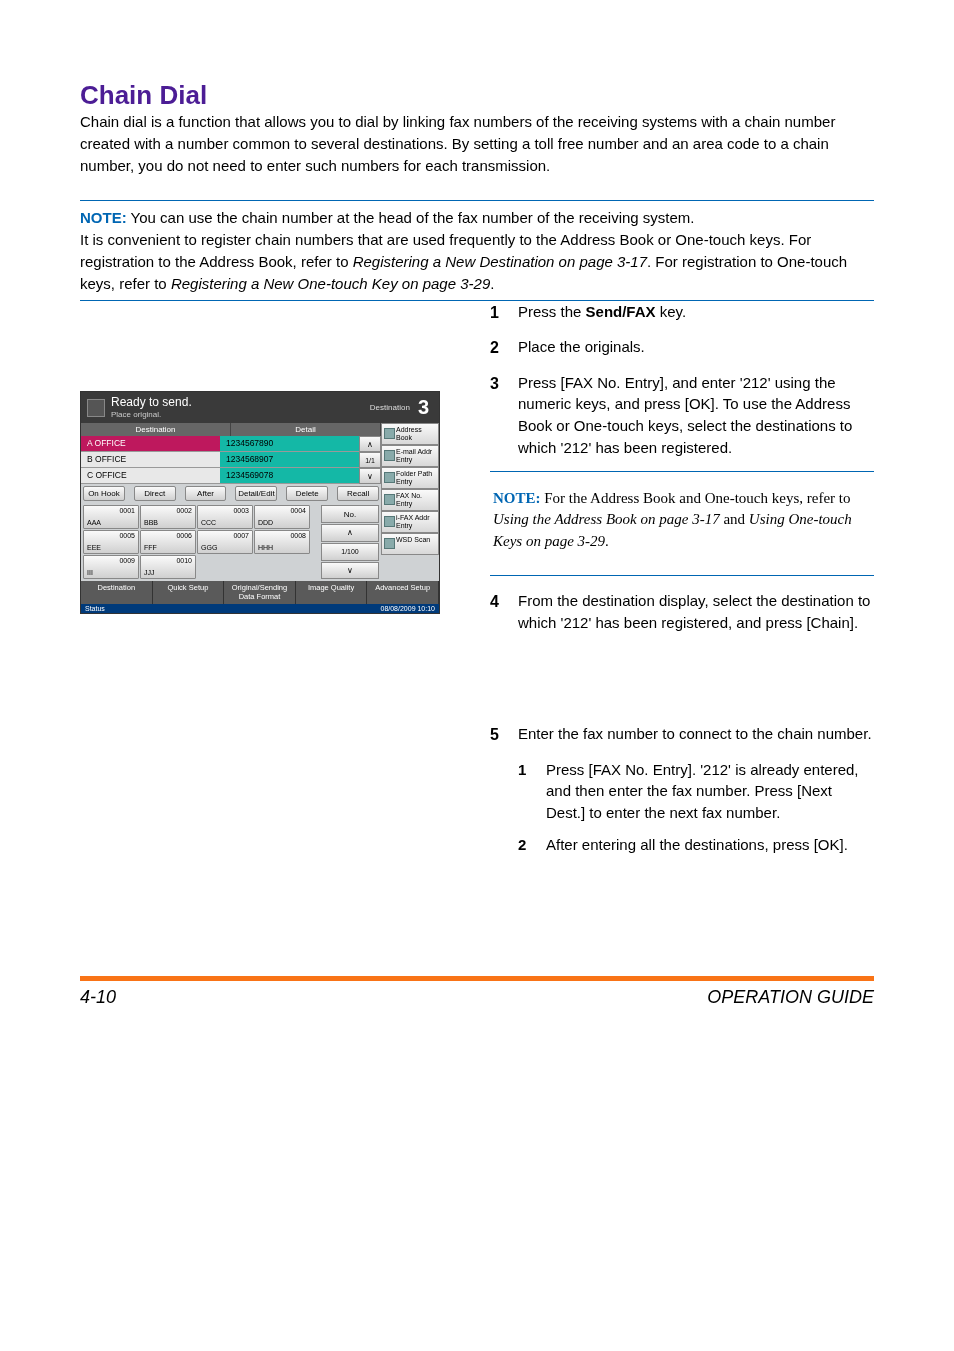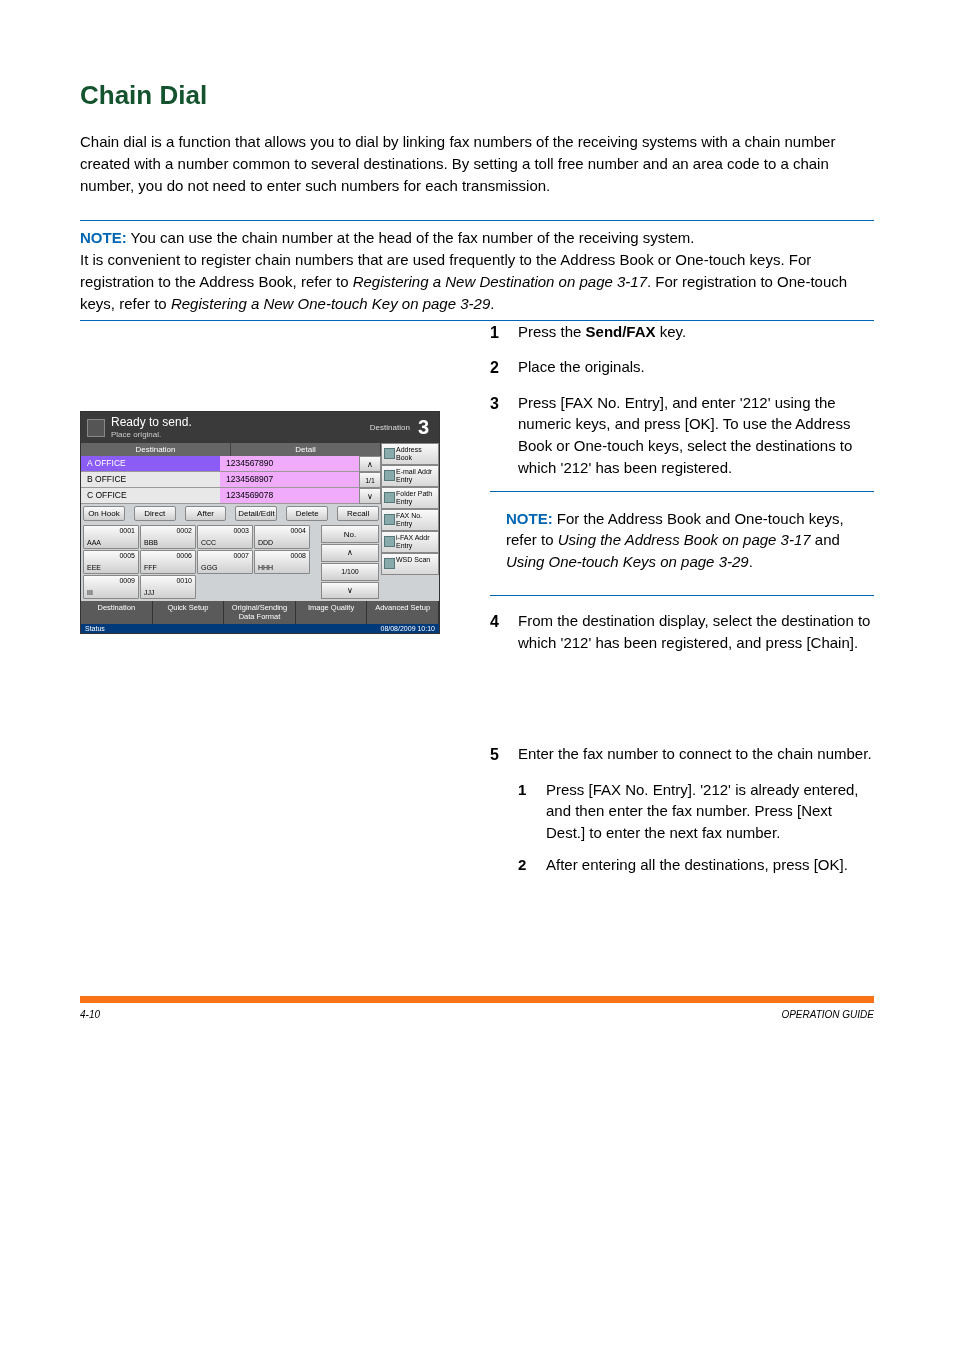--- a/index.html
+++ b/index.html
@@ -1,58 +1,58 @@
 <!DOCTYPE html>
 <html><head>
 <meta charset="utf-8">
 <style>
   * { box-sizing: border-box; margin: 0; padding: 0; }
   html, body { width: 954px; background: #fff; font-family: Arial, Helvetica, sans-serif; color: #000; }
   .page { padding: 80px 80px 40px 80px; }
   .header-line { font-style: italic; font-size: 14px; border-bottom: 1px solid #000; padding-bottom: 4px; margin-bottom: 34px; }
-  h1 { color: #14532d; font-size: 26px; font-weight: bold; margin-bottom: 20px; }
+  h1 { color: #4c1d95; font-size: 26px; font-weight: bold; }
   .intro { font-size: 15px; line-height: 1.45; margin-bottom: 24px; }
   .hr-blue { border: none; border-top: 1.5px solid #0066B3; margin: 0; }
   .note-label { color: #0066B3; font-weight: bold; }
   .note-block { font-size: 15px; line-height: 1.45; padding: 6px 0 6px 0; }
   .note-block .ref { font-style: italic; }
   .example { font-size: 15px; line-height: 1.45; margin: 18px 0 12px 0; }
   .columns { display: flex; }
   .col-left { width: 380px; flex: 0 0 380px; }
   .col-right { flex: 1; padding-left: 30px; }
   .steps { list-style: none; }
   .steps li { display: flex; font-size: 15px; line-height: 1.45; margin-bottom: 12px; }
   .steps li .num { font-weight: bold; width: 28px; flex: 0 0 28px; font-size: 16px; }
   .steps li .txt { flex: 1; }
   .steps li .txt b { font-weight: bold; }
-  .mini-note { margin: 10px 0 16px 16px; }
+  .mini-note { margin: 10px 0 16px 3px; font-family: Liberation Serif, serif; }
   .sub-heading { font-weight: bold; font-size: 15px; margin: 10px 0 10px 28px; }
   .sub-steps { list-style: none; margin-left: 28px; }
   .sub-steps li { display: flex; font-size: 15px; line-height: 1.45; margin-bottom: 10px; }
   .sub-steps li .num { font-weight: bold; width: 28px; flex: 0 0 28px; }
-  .footer { display: flex; justify-content: space-between; font-size: 10px; font-style: italic; border-top: 7px solid #f97316; padding-top: 6px; margin-top: 110px; }
+  .footer { display: flex; justify-content: space-between; font-size: 18px; font-style: italic; border-top: 5px solid #f97316; padding-top: 6px; margin-top: 110px; }
   .footer .right { font-style: italic; }
 
   
   .panel { width: 360px; border: 1px solid #333; font-size: 8.5px; background:#cfd2d4; margin-top: 90px;}
   .panel .titlebar { background:#3a3a3a; color:#fff; display:flex; align-items:center; padding:4px 6px; }
   .panel .titlebar .ticon { width:18px; height:18px; background:#555; border:1px solid #888; margin-right:6px; position:relative; }
   .panel .titlebar .ttext { flex:1; line-height:1.15; }
   .panel .titlebar .ttext .l1 { font-size:12px; }
   .panel .titlebar .ttext .l2 { font-size:8px; color:#ccc; }
   .panel .titlebar .destlabel { font-size:8px; text-align:right; margin-right:4px; color:#ddd;}
   .panel .titlebar .destcount { font-size:20px; font-weight:bold; padding:0 4px; }
   .panel .headrow { display:flex; }
   .panel .headcell { flex:1; background:#666; color:#fff; text-align:center; padding:2px 0; font-size:8px; border-right:1px solid #444;}
   .panel .listarea { display:flex; }
   .panel .list { flex:1; }
   .panel .row { display:flex; height:16px; border-bottom:1px solid #999;}
   .panel .row.sel .c1 { background:#0050a0; color:#fff; }
   .panel .row .c1 { width:50%; padding:2px 6px; background:#e8e8e8; }
-  .panel .row .c2 { width:50%; padding:2px 6px; background:#f0abfc; }
+  .panel .row .c2 { width:50%; padding:2px 6px; background:#14b8a6; }
   .panel .scroll { width:22px; display:flex; flex-direction:column; }
   .panel .sbtn { flex:1; background:linear-gradient(#fafafa,#d0d0d0); border:1px solid #888; display:flex; align-items:center; justify-content:center; font-size:8px;}
   .panel .btnrow { display:flex; padding:2px; gap:9px; }
   .panel .btn { flex:1; background:linear-gradient(#fafafa,#d0d0d0); border:1px solid #888; text-align:center; padding:2px 0; font-size:8px; border-radius:2px;}
   .panel .keys { display:flex; flex-wrap:wrap; padding:2px; gap:1px; }
   .panel .key { width:56px; height:24px; background:linear-gradient(#fafafa,#d0d0d0); border:1px solid #888; font-size:7px; padding:1px 2px; line-height:1.1; border-radius:1px; position:relative;}
   .panel .key .knum { position:absolute; top:1px; right:3px; font-size:7px; }
   .panel .key .klab { position:absolute; bottom:2px; left:3px; font-size:7px; }
   .panel .keysright { width:60px; display:flex; flex-direction:column; gap:1px; padding:2px 2px 2px 0;}
   .panel .tabrow { display:flex; background:#5a5a5a; }
@@ -98,21 +98,21 @@
         </div>
         <div class="mainflex">
           <div class="mainleft">
             <div class="headrow">
               <div class="headcell">Destination</div>
               <div class="headcell">Detail</div>
             </div>
             <div class="listarea">
               <div class="list">
                 <div class="row sel">
-                  <div class="c1" style="background:#8b5cf6;color:#fff">A OFFICE</div>
+                  <div class="c1" style="background:#be185d;color:#fff">A OFFICE</div>
                   <div class="c2">1234567890</div>
                 </div>
                 <div class="row">
                   <div class="c1">B OFFICE</div>
                   <div class="c2">1234568907</div>
                 </div>
                 <div class="row">
                   <div class="c1">C OFFICE</div>
                   <div class="c2">1234569078</div>
                 </div>

